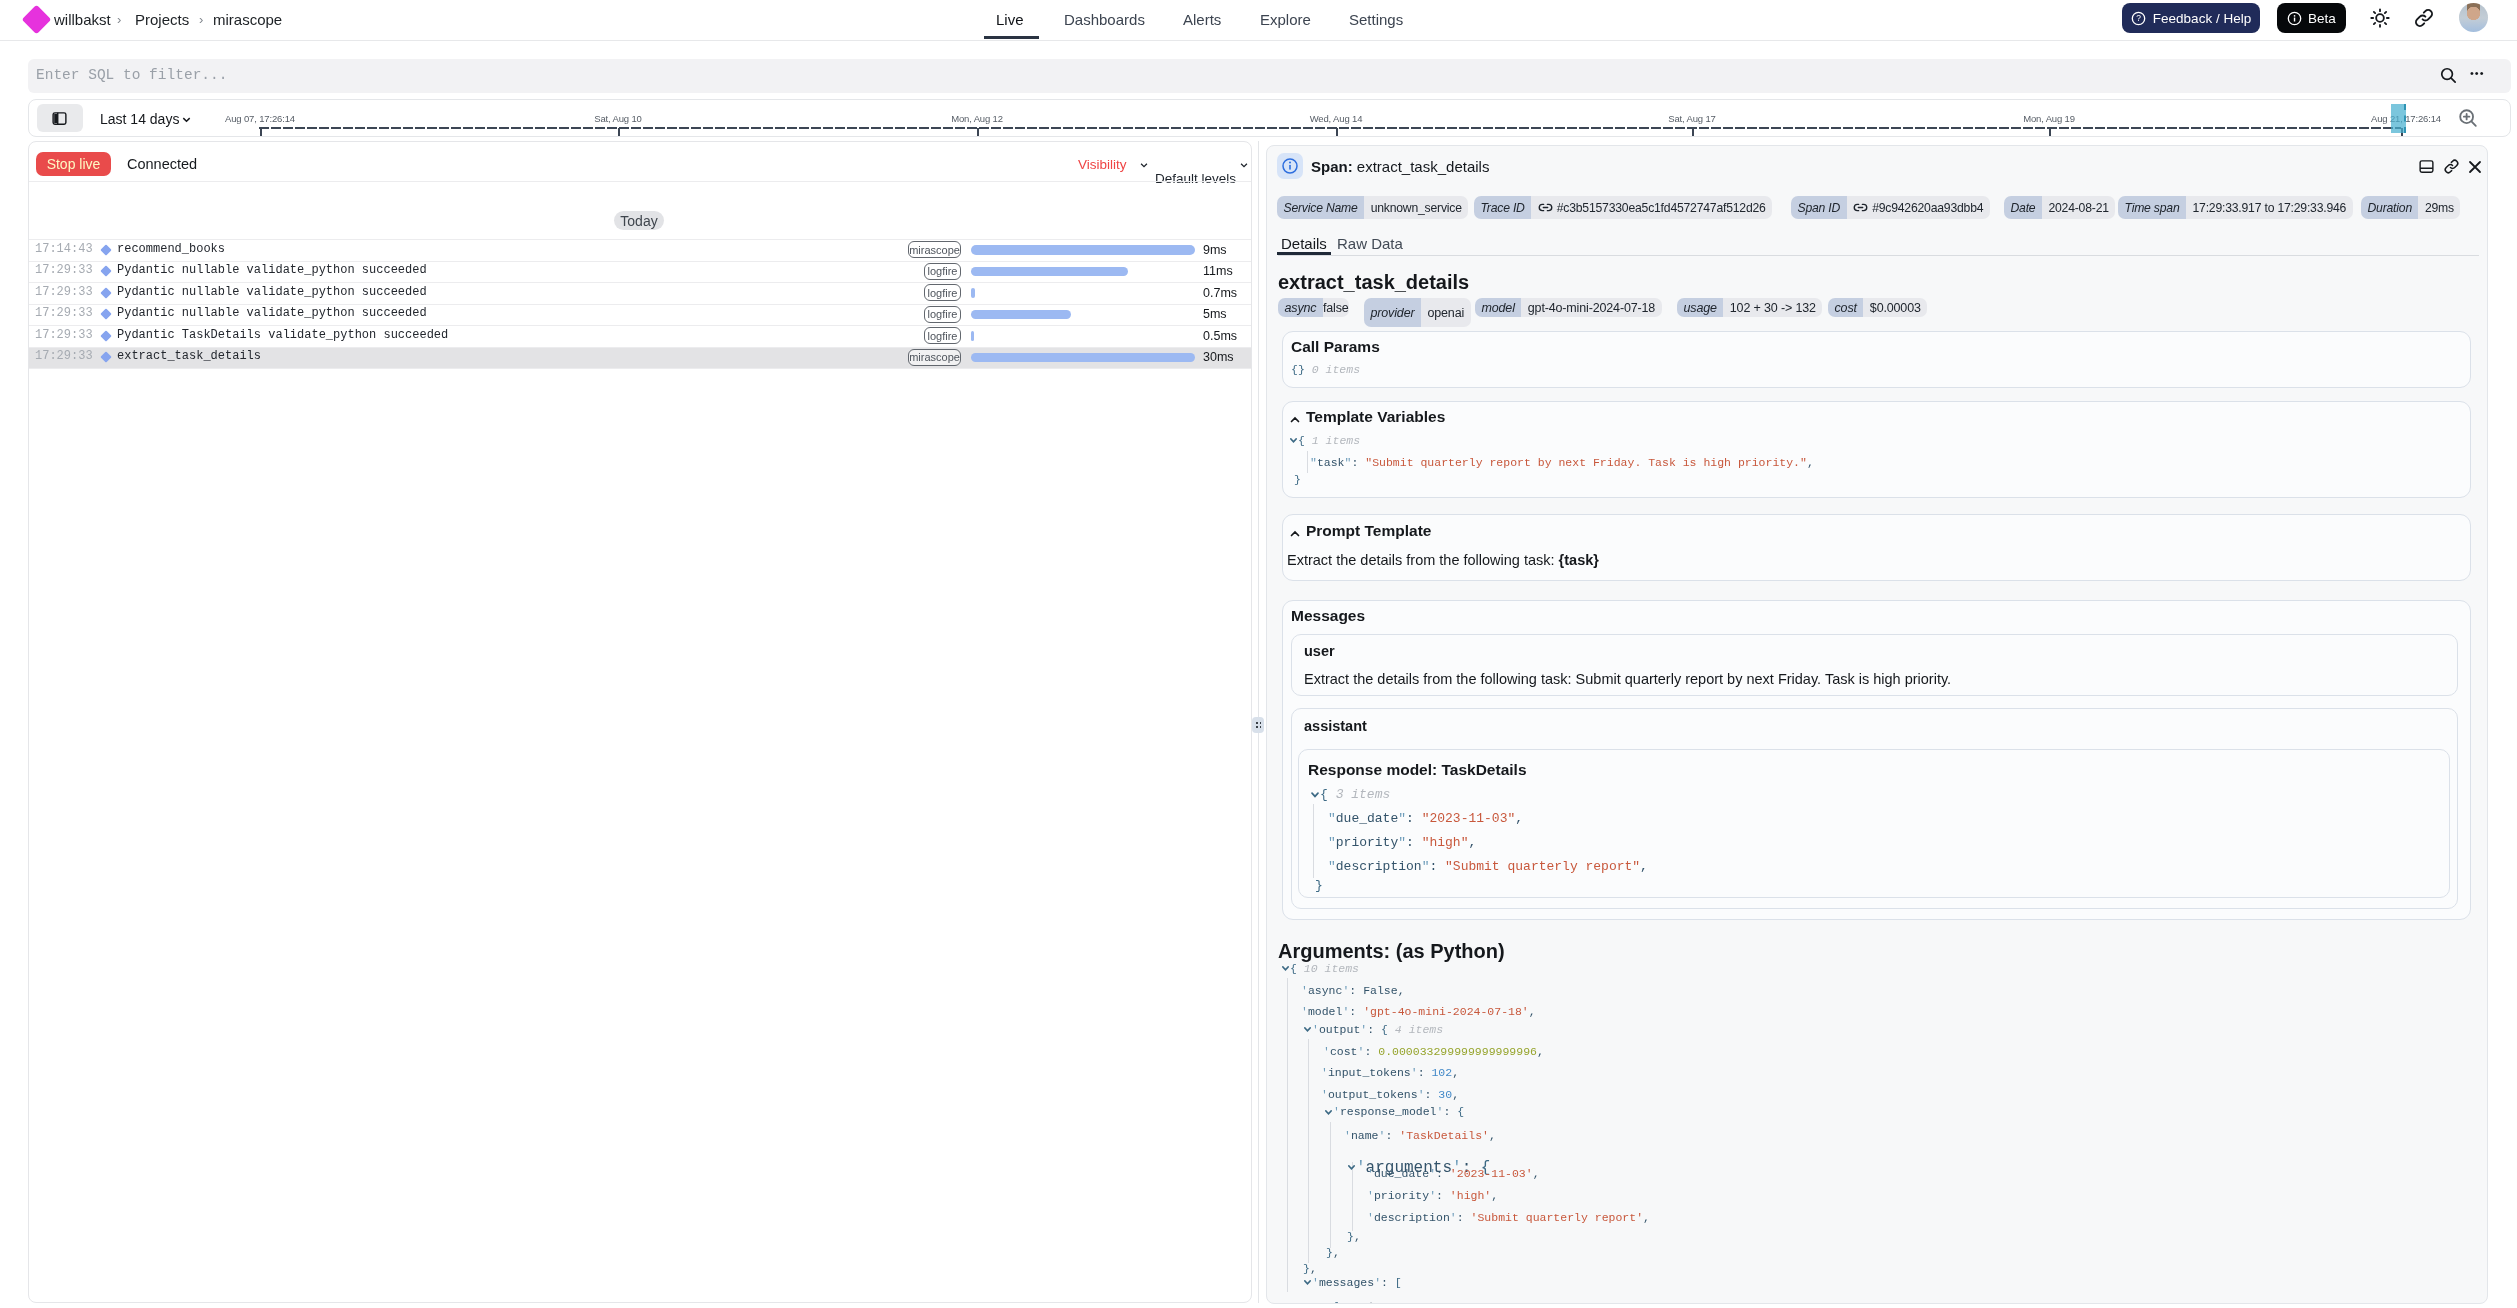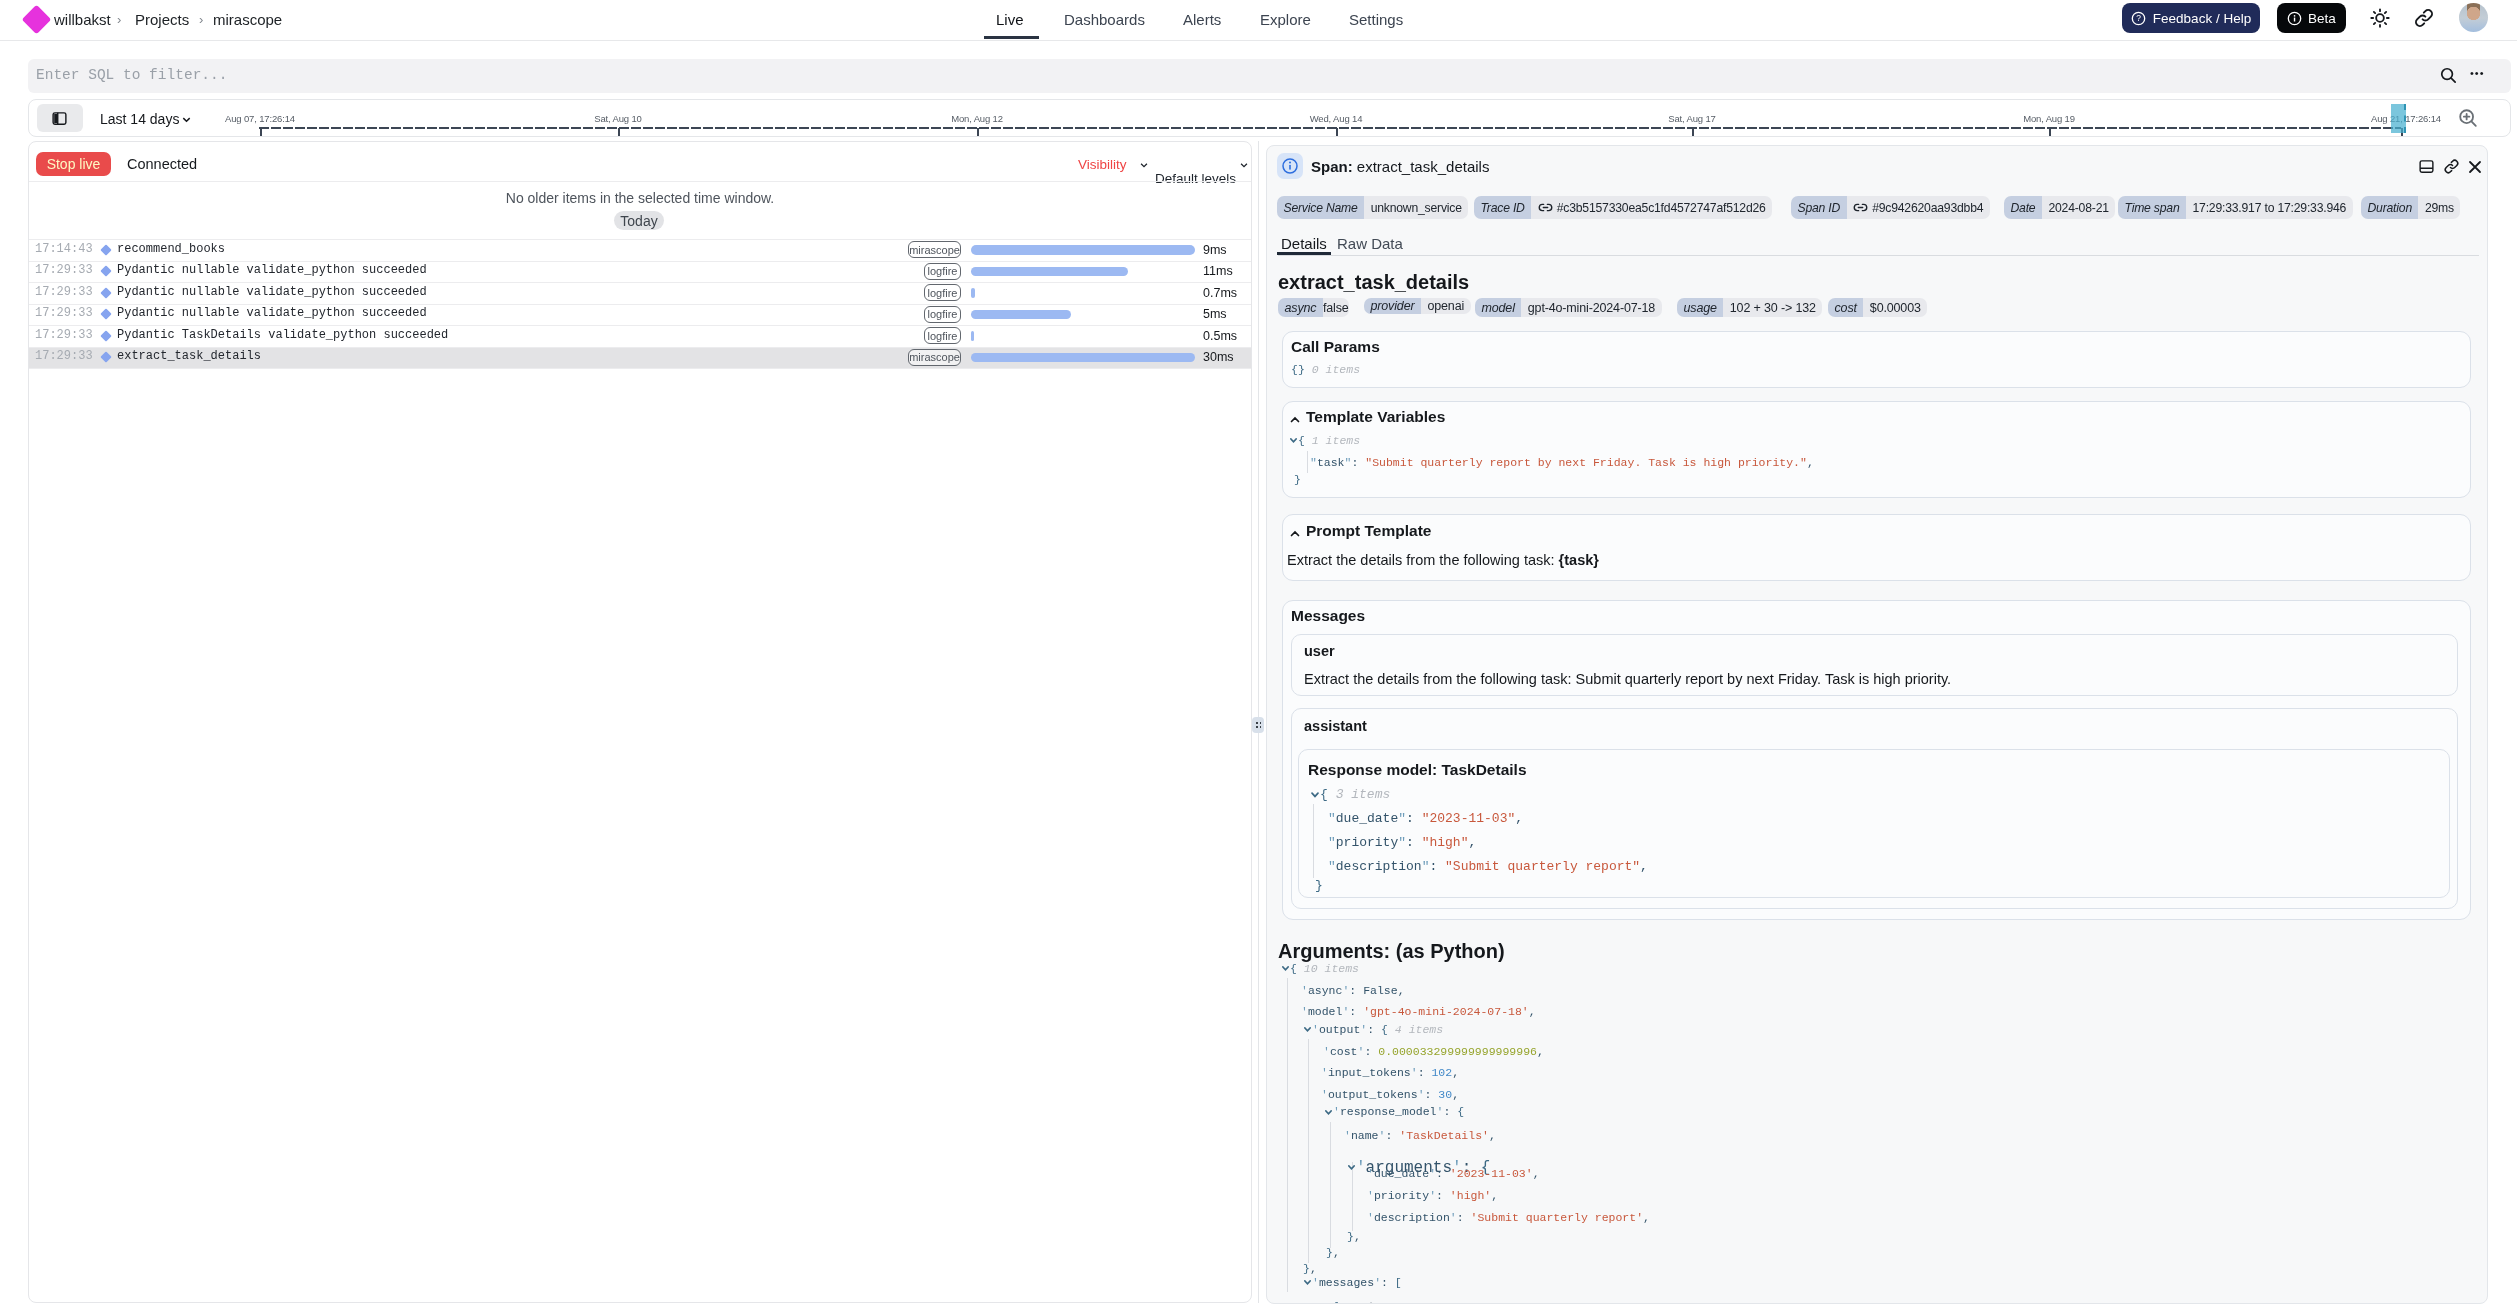--- a/index.html
+++ b/index.html
@@ -112,21 +112,20 @@
 <div class="abs" style="left:127px;top:156px;font-size:14.5px;color:#16191d;">Connected</div>
 <div class="abs" style="left:1078px;top:157px;font-size:13.5px;color:#ef4444;">Visibility</div>
 <svg class="abs" style="left:1139px;top:160px;" width="10" height="10" viewBox="0 0 12 12" fill="none" stroke="#1d232b" stroke-width="1.5">
       <path d="M2.5 4.5 6 8l3.5-3.5"></path>
     </svg>
 <div class="abs" style="left:1155px;top:157px;font-size:13.5px;color:#1d232b;margin-top:14px;">Default levels</div>
 <svg class="abs" style="left:1239px;top:160px;" width="10" height="10" viewBox="0 0 12 12" fill="none" stroke="#1d232b" stroke-width="1.5">
       <path d="M2.5 4.5 6 8l3.5-3.5"></path>
     </svg>
 <div class="abs" style="left:29px;top:181px;width:1222px;height:1px;background:#ececee;"></div>
-<div class="abs" style="left:29px;top:190px;width:1222px;text-align:center;font-size:14px;color:#4e545c;">No older items in the selected time window.</div>
 <div class="abs" style="left:614px;top:211px;width:50px;height:19px;background:#e2e3e6;border-radius:10px;font-size:14px;color:#3f454d;display:flex;align-items:center;justify-content:center;">Today</div>
 <div id="rows">
       <div class="abs" style="left:29px;top:346.5px;width:1222px;height:21.5px;background:#e3e3e5;"></div>
 <div class="abs" style="left:29px;top:239.0px;width:1222px;height:1px;background:#ececee;"></div>
 <div class="abs mono" style="left:35px;top:241.75px;font-size:12px;color:#a6abb2;">17:14:43</div>
 <div class="abs" style="left:101.5px;top:245.75px;width:8px;height:8px;background:#86a4ef;border-radius:1px;transform:rotate(45deg);"></div>
 <div class="abs mono" style="left:117px;top:241.75px;font-size:12px;color:#23272e;">recommend_books</div>
 <div class="abs" style="left:908px;top:241.25px;width:53px;height:17px;border:1.3px solid #62676e;border-radius:6px;font-size:11px;color:#4e545c;display:flex;align-items:center;justify-content:center;background:rgba(255,255,255,0.5);">mirascope</div>
 <div class="abs" style="left:970.5px;top:245.0px;width:224.5px;height:9.5px;background:#9cb9f2;border-radius:5px;"></div>
 <div class="abs" style="left:1203px;top:242.75px;font-size:12.5px;color:#15181c;">9ms</div>
@@ -246,21 +245,21 @@
   <div class="abs" style="left:1277px;top:254px;width:1201px;height:1px;background:#d9dce0;"></div>
   <div class="abs" style="left:1277px;top:270px;font-size:20px;font-weight:bold;color:#15181c;">extract_task_details</div>
   <div id="badges2" class="abs" style="left:1277px;top:297px;display:flex;gap:10px;">
           <div style="position:absolute;left:0px;top:0;">
             <div style="display:flex;height:19px;border-radius:7px;overflow:hidden;font-size:12.5px;letter-spacing:-0.15px;flex:none;white-space:nowrap;">
               <div style="background:#c5cfe1;color:#20262e;font-style:italic;display:flex;align-items:center;padding:0 6.5px;">async</div>
               <div style="background:#e8e9ed;color:#20262e;display:flex;align-items:center;padding:0 0;">false</div>
             </div>
           </div>
 <div style="position:absolute;left:86px;top:0;">
-            <div style="display:flex;height:16px;border-radius:7px;overflow:hidden;font-size:12.5px;letter-spacing:-0.15px;flex:none;white-space:nowrap;">
+            <div style="display:flex;height:29px;border-radius:7px;overflow:hidden;font-size:12.5px;letter-spacing:-0.15px;flex:none;white-space:nowrap;">
               <div style="background:#c5cfe1;color:#20262e;font-style:italic;display:flex;align-items:center;padding:0 6.5px;">provider</div>
               <div style="background:#e8e9ed;color:#20262e;display:flex;align-items:center;padding:0 6.5px;">openai</div>
             </div>
           </div>
 <div style="position:absolute;left:197px;top:0;">
             <div style="display:flex;height:19px;border-radius:7px;overflow:hidden;font-size:12.5px;letter-spacing:-0.15px;flex:none;white-space:nowrap;">
               <div style="background:#c5cfe1;color:#20262e;font-style:italic;display:flex;align-items:center;padding:0 6.5px;">model</div>
               <div style="background:#e8e9ed;color:#20262e;display:flex;align-items:center;padding:0 6.5px;">gpt-4o-mini-2024-07-18</div>
             </div>
           </div>

